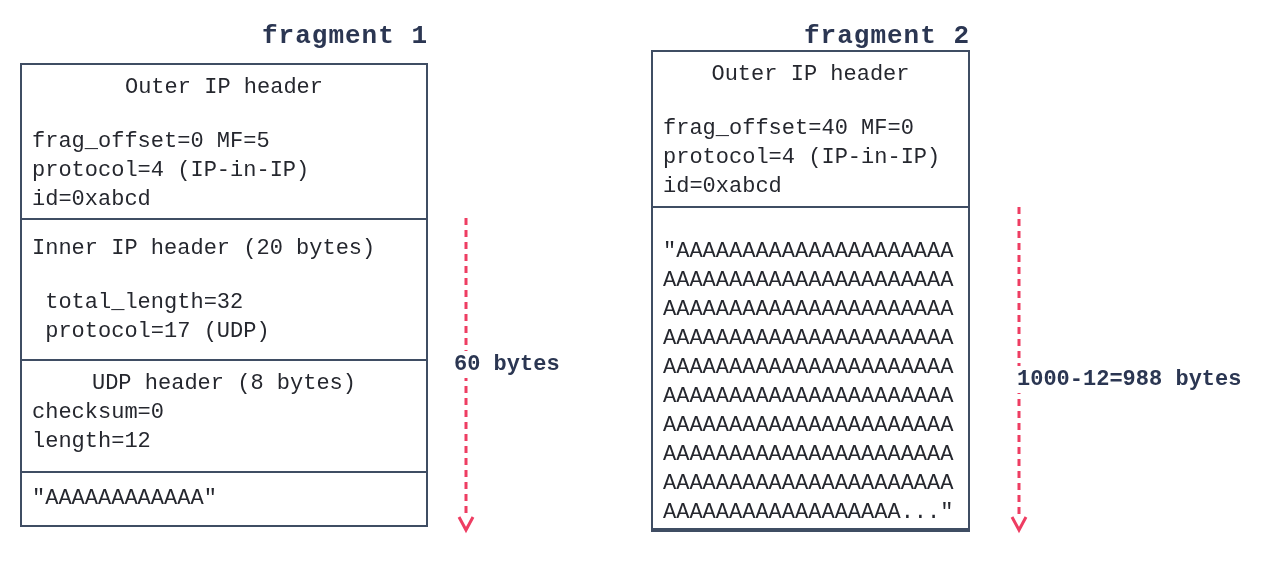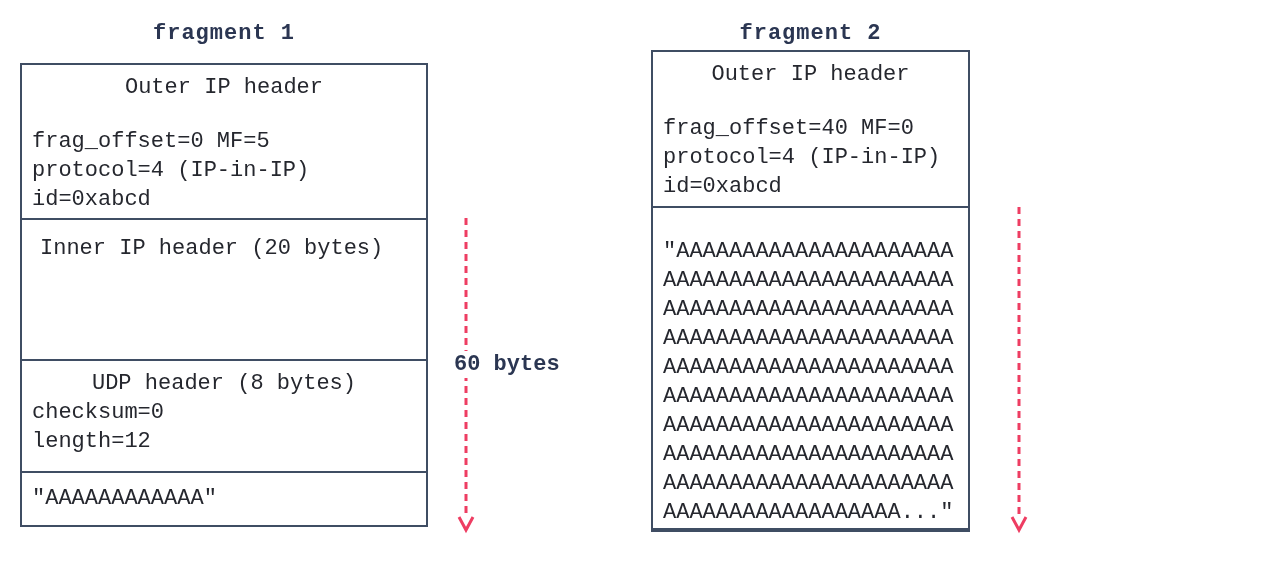--- a/index.html
+++ b/index.html
@@ -16,24 +16,24 @@
     width: 1271px; height: 583px;
     overflow: hidden;
     font-family: "Liberation Mono", "DejaVu Sans Mono", monospace;
     color: var(--body_text);
     position: relative;
   }
   .canvas { position: absolute; inset: 0; }
 
   .frag-title {
     position: absolute;
-    font-size: 22px;
+    font-size: 26px;
     font-weight: bold;
     color: var(--title_text);
-    text-align: center;
+    text-align: right;
     letter-spacing: 1px;
   }
   .frag1-title { left: 20px; top: 21px; width: 408px; }
   .frag2-title { left: 651px; top: 21px; width: 319px; }
 
   .frag-box {
     position: absolute;
     border: 2px solid var(--box_border);
     background: var(--background);
     display: flex;
@@ -51,21 +51,21 @@
   .frag1-box .sec-payload{ flex: 1; }
   .frag2-box .sec-outer  { height: 154px; }
   .frag2-box .sec-payload{ flex: 1; }
 
   .heading {
     font-size: 22px;
     line-height: 29px;
     white-space: pre;
   }
   .heading.center { text-align: center; padding-top: 8px; }
-  .heading.left   { text-align: left; padding: 14px 0 0 10px; margin-left: 8px; }
+  .heading.left   { text-align: left; padding: 14px 0 0 10px; }
   .sec-udp .heading.center { }
 
   .lines {
     font-size: 22px;
     line-height: 29px;
     white-space: pre;
     padding-left: 10px;
   }
   .lines.gap-above { margin-top: 25px; }
   .sec-payload .lines { padding-top: 11px; }
@@ -94,20 +94,22 @@
 
   <div class="frag-box frag1-box">
     <div class="sec sec-outer">
       <div class="heading center">Outer IP header</div>
       <div class="lines gap-above">frag_offset=0 MF=5
 protocol=4 (IP-in-IP)
 id=0xabcd</div>
     </div>
     <div class="sec sec-inner">
       <div class="heading left">Inner IP header (20 bytes)</div>
+      <div class="lines gap-above"> total_length=32
+ protocol=17 (UDP)</div>
     </div>
     <div class="sec sec-udp">
       <div class="heading center">UDP header (8 bytes)</div>
       <div class="lines">checksum=0
 length=12</div>
     </div>
     <div class="sec sec-payload">
       <div class="lines">"AAAAAAAAAAAA"</div>
     </div>
   </div>
@@ -138,14 +140,15 @@
 AAAAAAAAAAAAAAAAAAAAAA
 AAAAAAAAAAAAAAAAAAAAAA
 AAAAAAAAAAAAAAAAAA..."</div>
     </div>
   </div>
 
   <svg class="size-arrow" style="left:1008px; top:207px;" width="22" height="327">
     <line x1="11" y1="0" x2="11" y2="311" style="stroke: var(--arrow, #ee3d62);" stroke-width="3" stroke-dasharray="7 5"></line>
     <path d="M4 310 L11 323 L18 310" fill="none" style="stroke: var(--arrow, #ee3d62);" stroke-width="3"></path>
   </svg>
+  <div class="size-label label-988">1000-12=988 bytes</div>
 
 </div>
 
 </body></html>

